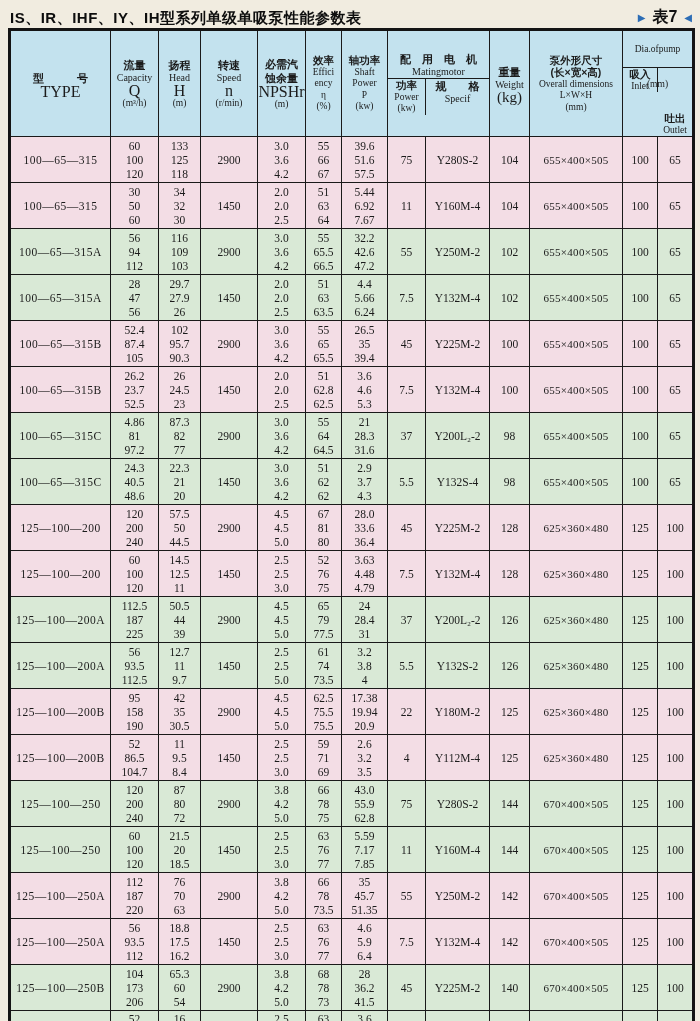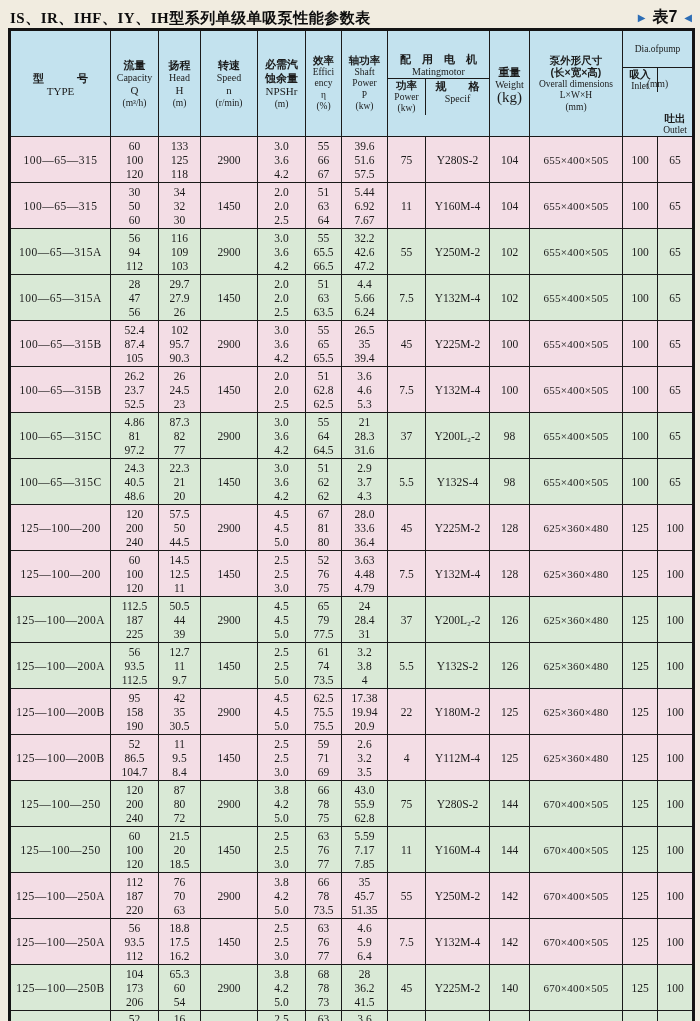--- a/index.html
+++ b/index.html
@@ -6,21 +6,21 @@
   html, body { width: 700px; height: 1021px; }
   body {
     position: relative;
     background: #f1ece0;
     font-family: "Liberation Serif", serif;
     color: #1b1b1b;
     overflow: hidden;
   }
   .page-title {
     position: absolute; left: 10px; top: 9px;
-    font-family: Liberation Serif, serif;
+    font-family: Liberation Sans, sans-serif;
     font-weight: bold; font-size: 15px; letter-spacing: 0.5px; color: #0d0d0d;
     white-space: nowrap;
   }
   .corner-marker {
     position: absolute; right: 8px; top: 7px;
     display: flex; align-items: center; gap: 7px;
   }
   .corner-marker .tri { color: #2d6db5; font-size: 10px; line-height: 10px; }
   .corner-marker .lbl {
     font-family: "Liberation Sans", sans-serif;
@@ -38,21 +38,21 @@
   }
   thead tr { height: 64px; }
   thead th { background: #c3e2ee; font-weight: normal; }
   tbody tr { height: 46px; }
   tbody tr.tint-pink td { background: #f3dde5; }
   tbody tr.tint-green td { background: #d9e9d6; }
 
   .st { display: flex; flex-direction: column; align-items: center; justify-content: center; height: 100%; }
   .zh { font-family: "Liberation Sans", sans-serif; font-weight: bold; font-size: 11px; line-height: 14px; white-space: pre; }
   .en { font-size: 10px; line-height: 12px; }
-  .sym { font-size: 11px; line-height: 13px; }
+  .sym { font-size: 16px; line-height: 13px; }
   .unit { font-size: 9.5px; line-height: 12px; }
   .tight .zh { font-size: 10.5px; line-height: 12.5px; }
   .tight .en, .tight .sym, .tight .unit { font-size: 9.5px; line-height: 11.5px; }
 
   .type-head { justify-content: space-between; padding: 9px 0 7px 0; }
 
   .split-head { display: flex; flex-direction: column; height: 100%; }
   .split-top { border-bottom: 1.5px solid #1a1a1a; display: flex; flex-direction: column; align-items: center; justify-content: center; }
   .split-bottom { flex: 1; display: flex; }
   .split-bottom .sub { display: flex; flex-direction: column; align-items: center; justify-content: center; }

